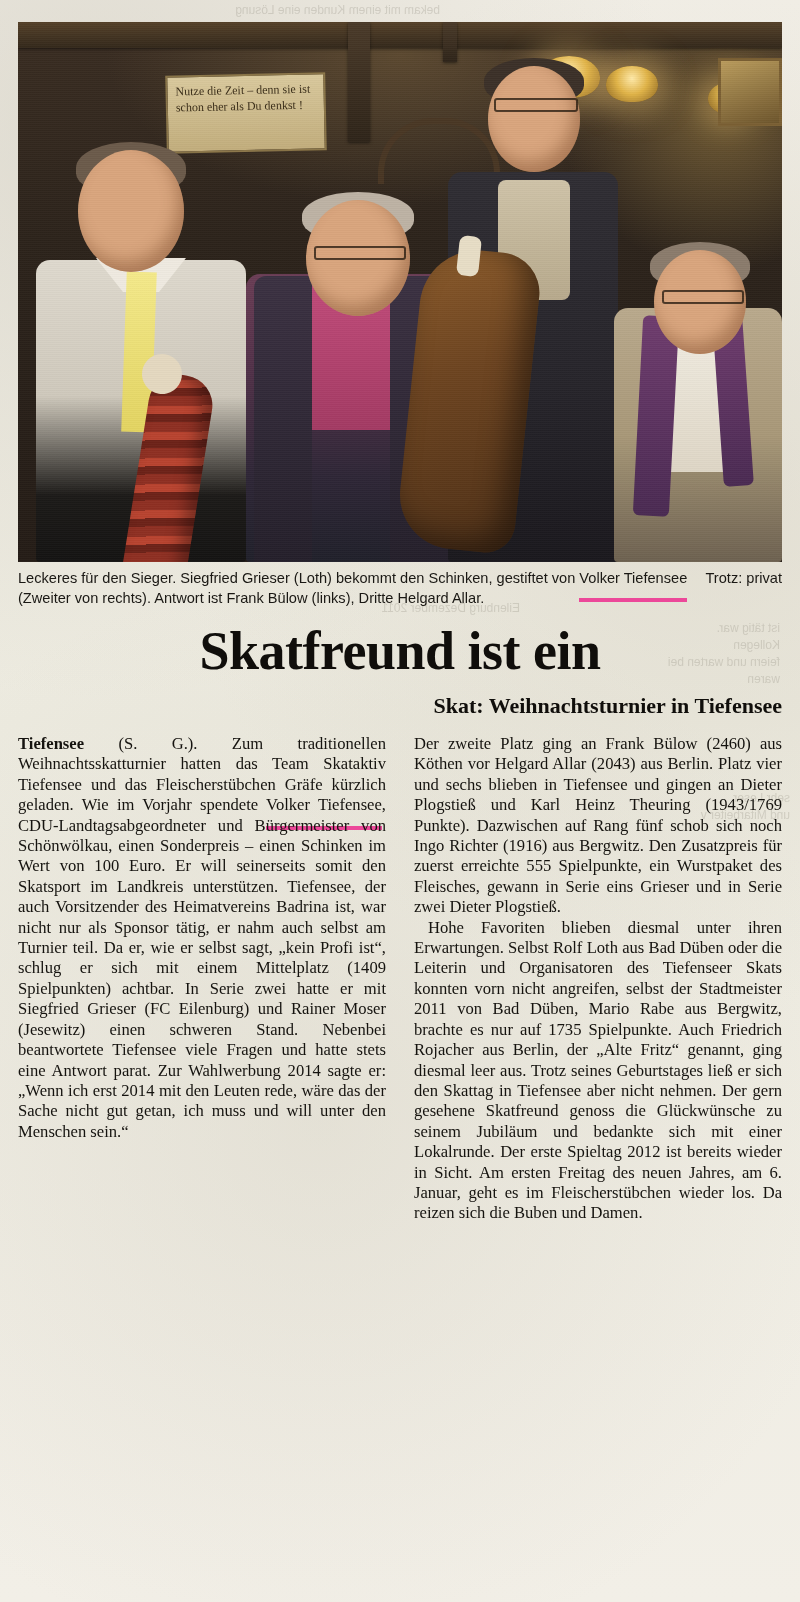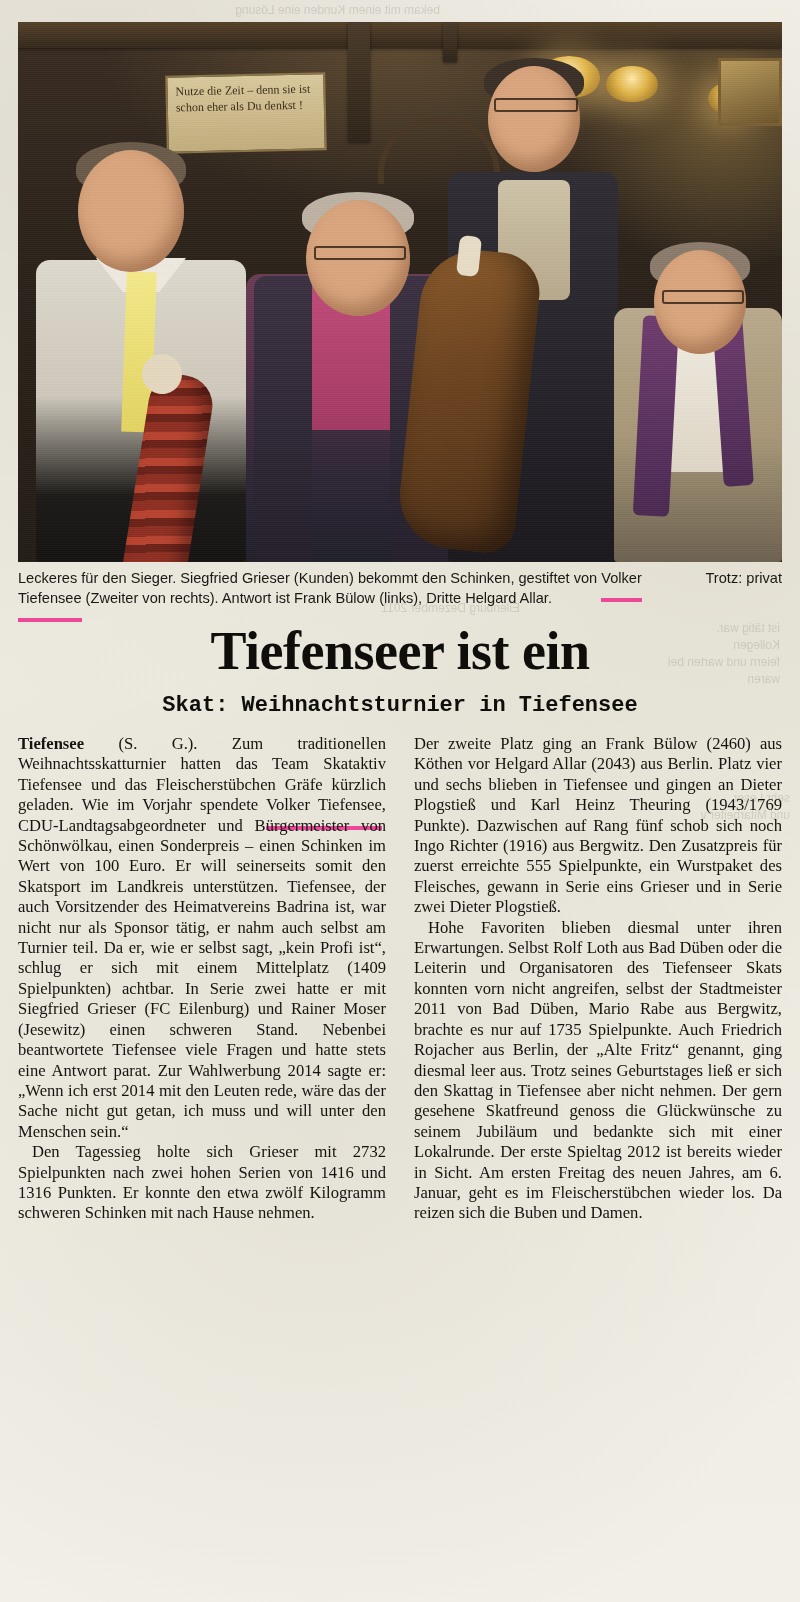--- a/index.html
+++ b/index.html
@@ -199,22 +199,22 @@
     font-family: "Liberation Serif", serif;
     font-weight: bold;
     font-size: 54px;
     line-height: 58px;
     letter-spacing: -0.5px;
     margin-top: 14px;
     color: #100e0b;
   }
   .subhead {
     width: 764px;
-    text-align: center;
-    font-family: Liberation Mono, monospace;
+    text-align: right;
+    font-family: Liberation Serif, serif;
     font-weight: bold;
     font-size: 22px;
     line-height: 28px;
     margin-top: 12px;
     color: #100e0b;
   }
 
   
   .columns {
     display: flex;
@@ -310,31 +310,30 @@
 
       <div class="sausage"></div>
       <div class="sausage-tip"></div>
       <div class="ham"></div>
       <div class="ham-bone"></div>
 
       <div class="photo-grain"></div>
     </div>
 
     <div class="caption">
-      <span class="foto">Trotz: privat</span><span>Leckeres für den Sieger. Siegfried Grieser (Kunden) bekommt den Schinken, gestiftet von </span><span class="underline-red">Volker Tiefensee</span><span> (Zweiter von rechts). Antwort ist Frank Bülow (links), Dritte Helgard Allar.</span>
+      <span class="foto">Trotz: privat</span><span>Leckeres für den Sieger. Siegfried Grieser (Loth) bekommt den Schinken, gestiftet von </span><span class="underline-red">Volker Tiefensee</span><span> (Zweiter von rechts). Antwort ist Frank Bülow (links), Dritte Helgard Allar.</span>
     </div>
 
-    <div class="headline">Tiefenseer ist ein</div>
+    <div class="headline">Skatfreund ist ein</div>
     <div class="subhead">Skat: Weihnachtsturnier in Tiefensee</div>
 
     <div class="columns">
 
       <div class="col">
         <p><span class="lead-bold">Tiefensee</span><span> (S. G.). Zum traditionellen Weihnachtsskatturnier hatten das Team Skataktiv Tiefensee und das Fleischerstübchen Gräfe kürzlich geladen. Wie im Vorjahr spendete </span><span class="underline-red">Volker Tiefensee</span><span>, CDU-Landtagsabgeordneter und Bürgermeister von Schönwölkau, einen Sonderpreis – einen Schinken im Wert von 100 Euro. Er will seinerseits somit den Skatsport im Landkreis unterstützen. Tiefensee, der auch Vorsitzender des Heimatvereins Badrina ist, war nicht nur als Sponsor tätig, er nahm auch selbst am Turnier teil. Da er, wie er selbst sagt, „kein Profi ist“, schlug er sich mit einem Mittelplatz (1409 Spielpunkten) achtbar. In Serie zwei hatte er mit Siegfried Grieser (FC Eilenburg) und Rainer Moser (Jesewitz) einen schweren Stand. Nebenbei beantwortete Tiefensee viele Fragen und hatte stets eine Antwort parat. Zur Wahlwerbung 2014 sagte er: „Wenn ich erst 2014 mit den Leuten rede, wäre das der Sache nicht gut getan, ich muss und will unter den Menschen sein.“</span></p>
-        <p>Den Tagessieg holte sich Grieser mit 2732 Spielpunkten nach zwei hohen Serien von 1416 und 1316 Punkten. Er konnte den etwa zwölf Kilogramm schweren Schinken mit nach Hause nehmen.</p>
       </div>
 
       <div class="col">
         <p>Der zweite Platz ging an Frank Bülow (2460) aus Köthen vor Helgard Allar (2043) aus Berlin. Platz vier und sechs blieben in Tiefensee und gingen an Dieter Plogstieß und Karl Heinz Theuring (1943/1769 Punkte). Dazwischen auf Rang fünf schob sich noch Ingo Richter (1916) aus Bergwitz. Den Zusatzpreis für zuerst erreichte 555 Spielpunkte, ein Wurstpaket des Fleisches, gewann in Serie eins Grieser und in Serie zwei Dieter Plogstieß.</p>
         <p>Hohe Favoriten blieben diesmal unter ihren Erwartungen. Selbst Rolf Loth aus Bad Düben oder die Leiterin und Organisatoren des Tiefenseer Skats konnten vorn nicht angreifen, selbst der Stadtmeister 2011 von Bad Düben, Mario Rabe aus Bergwitz, brachte es nur auf 1735 Spielpunkte. Auch Friedrich Rojacher aus Berlin, der „Alte Fritz“ genannt, ging diesmal leer aus. Trotz seines Geburtstages ließ er sich den Skattag in Tiefensee aber nicht nehmen. Der gern gesehene Skatfreund genoss die Glückwünsche zu seinem Jubiläum und bedankte sich mit einer Lokalrunde. Der erste Spieltag 2012 ist bereits wieder in Sicht. Am ersten Freitag des neuen Jahres, am 6. Januar, geht es im Fleischerstübchen wieder los. Da reizen sich die Buben und Damen.</p>
       </div>
 
     </div>
   </div>
 </div>

